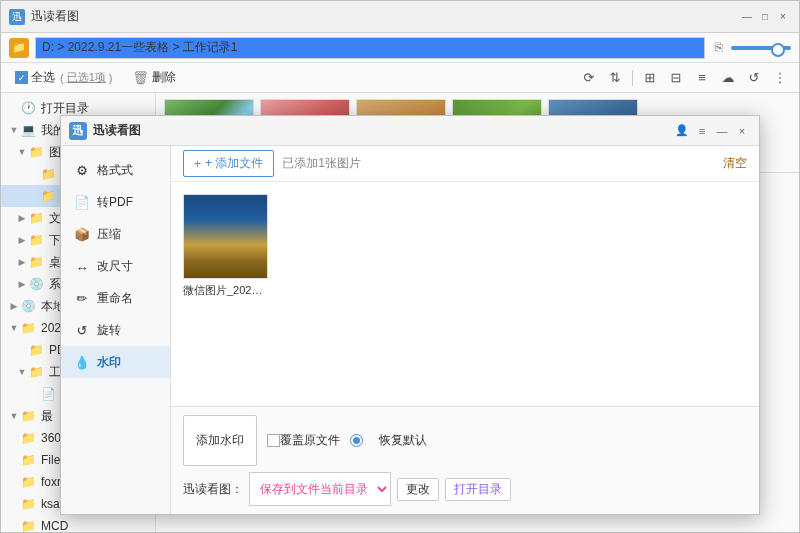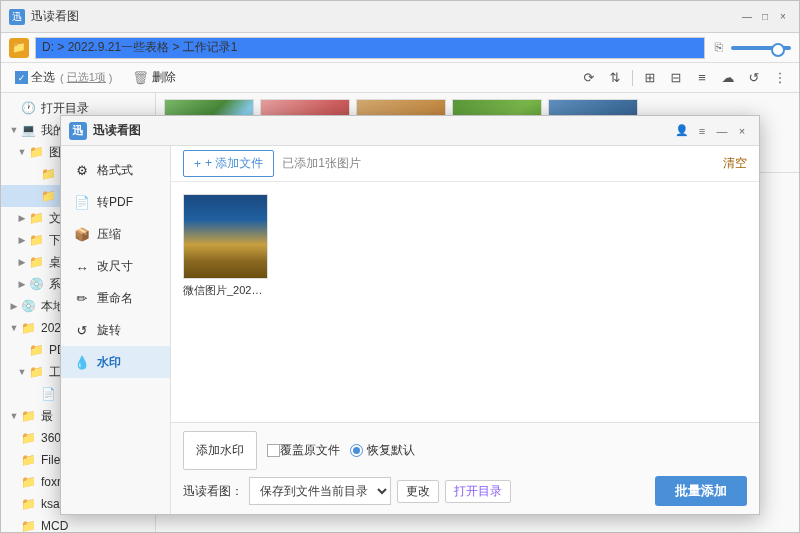--- a/index.html
+++ b/index.html
@@ -471,21 +471,21 @@
       padding: 8px 12px;
       background: #fafafa;
     }
     .bottom-row1 {
       display: flex;
       align-items: center;
       gap: 10px;
       margin-bottom: 6px;
     }
     .watermark-btn {
-      padding: 10px 12px;
+      padding: 16px 12px;
       border: 1px solid #ccc;
       background: white;
       cursor: pointer;
       border-radius: 2px;
       font-size: 12px;
       color: #333;
     }
     .checkbox-label {
       display: flex;
       align-items: center;
@@ -496,21 +496,21 @@
     .checkbox {
       width: 13px;
       height: 13px;
       border: 1px solid #aaa;
       background: white;
       flex-shrink: 0;
     }
     .radio-label {
       display: flex;
       align-items: center;
-      gap: 4px;
+      gap: 16px;
       font-size: 12px;
       color: #333;
       cursor: pointer;
     }
     .radio {
       width: 13px;
       height: 13px;
       border: 1px solid #4a90d9;
       border-radius: 50%;
       background: white;
@@ -534,22 +534,22 @@
     .output-label {
       font-size: 12px;
       color: #333;
       flex-shrink: 0;
     }
     .path-select {
       padding: 2px 6px;
       border: 1px solid #ccc;
       background: white;
       font-size: 12px;
-      color: #404040;
-      height: 28px;
+      color: #ec4899;
+      height: 34px;
       cursor: pointer;
     }
     .change-btn {
       padding: 2px 8px;
       border: 1px solid #ccc;
       background: white;
       cursor: pointer;
       border-radius: 2px;
       font-size: 12px;
       color: #333;
@@ -873,19 +873,18 @@
             <span>恢复默认</span>
           </label>
         </div>
         <div class="bottom-row2">
           <span class="output-label">迅读看图：</span>
           <select class="path-select">
             <option>保存到文件当前目录</option>
           </select>
           <button class="change-btn">更改</button>
           <button class="open-dir-btn">打开目录</button>
-          <button class="batch-add-btn">批量添加</button>
         </div>
       </div>
 
     </div>
   </div>
 </div>
 
 </body></html>

